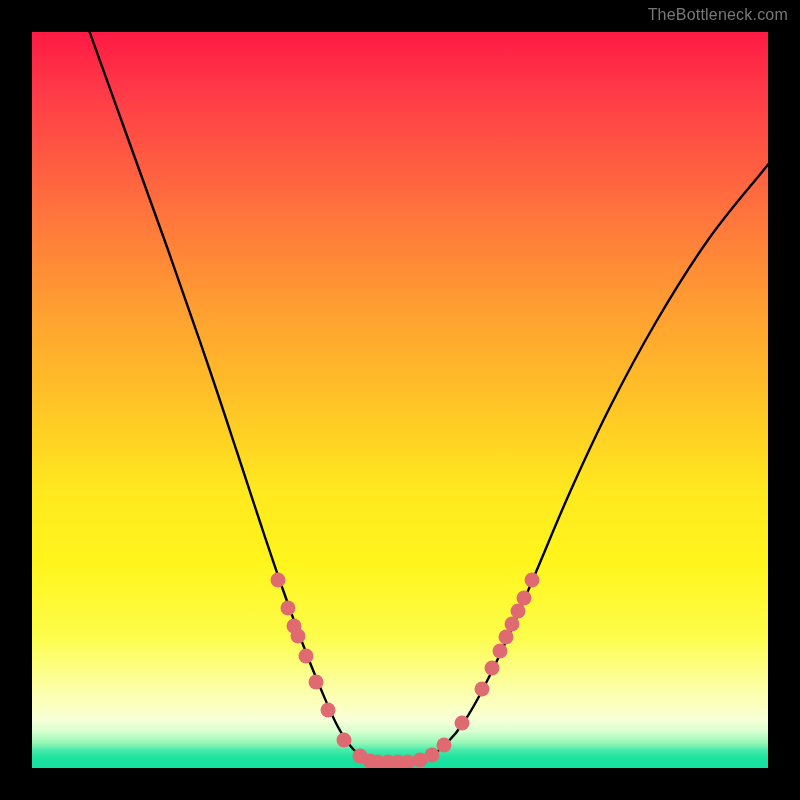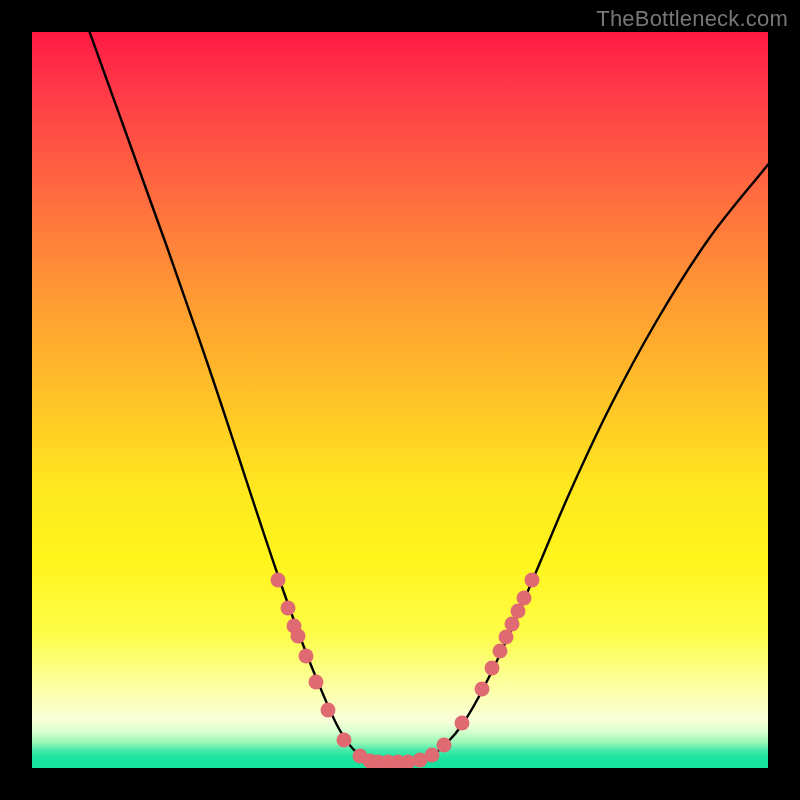--- a/index.html
+++ b/index.html
@@ -55,21 +55,21 @@
   .curve {
     position: absolute;
     left: 0;
     top: 0;
   }
   .watermark {
     position: absolute;
     top: 6px;
     right: 12px;
     font-family: Arial, Helvetica, sans-serif;
-    font-size: 22px;
+    font-size: 16px;
     color: #777;
     letter-spacing: 0.2px;
     user-select: none;
   }
 </style>
 </head>
 <body>
 
 <div class="frame">
   <div class="watermark">TheBottleneck.com</div>

